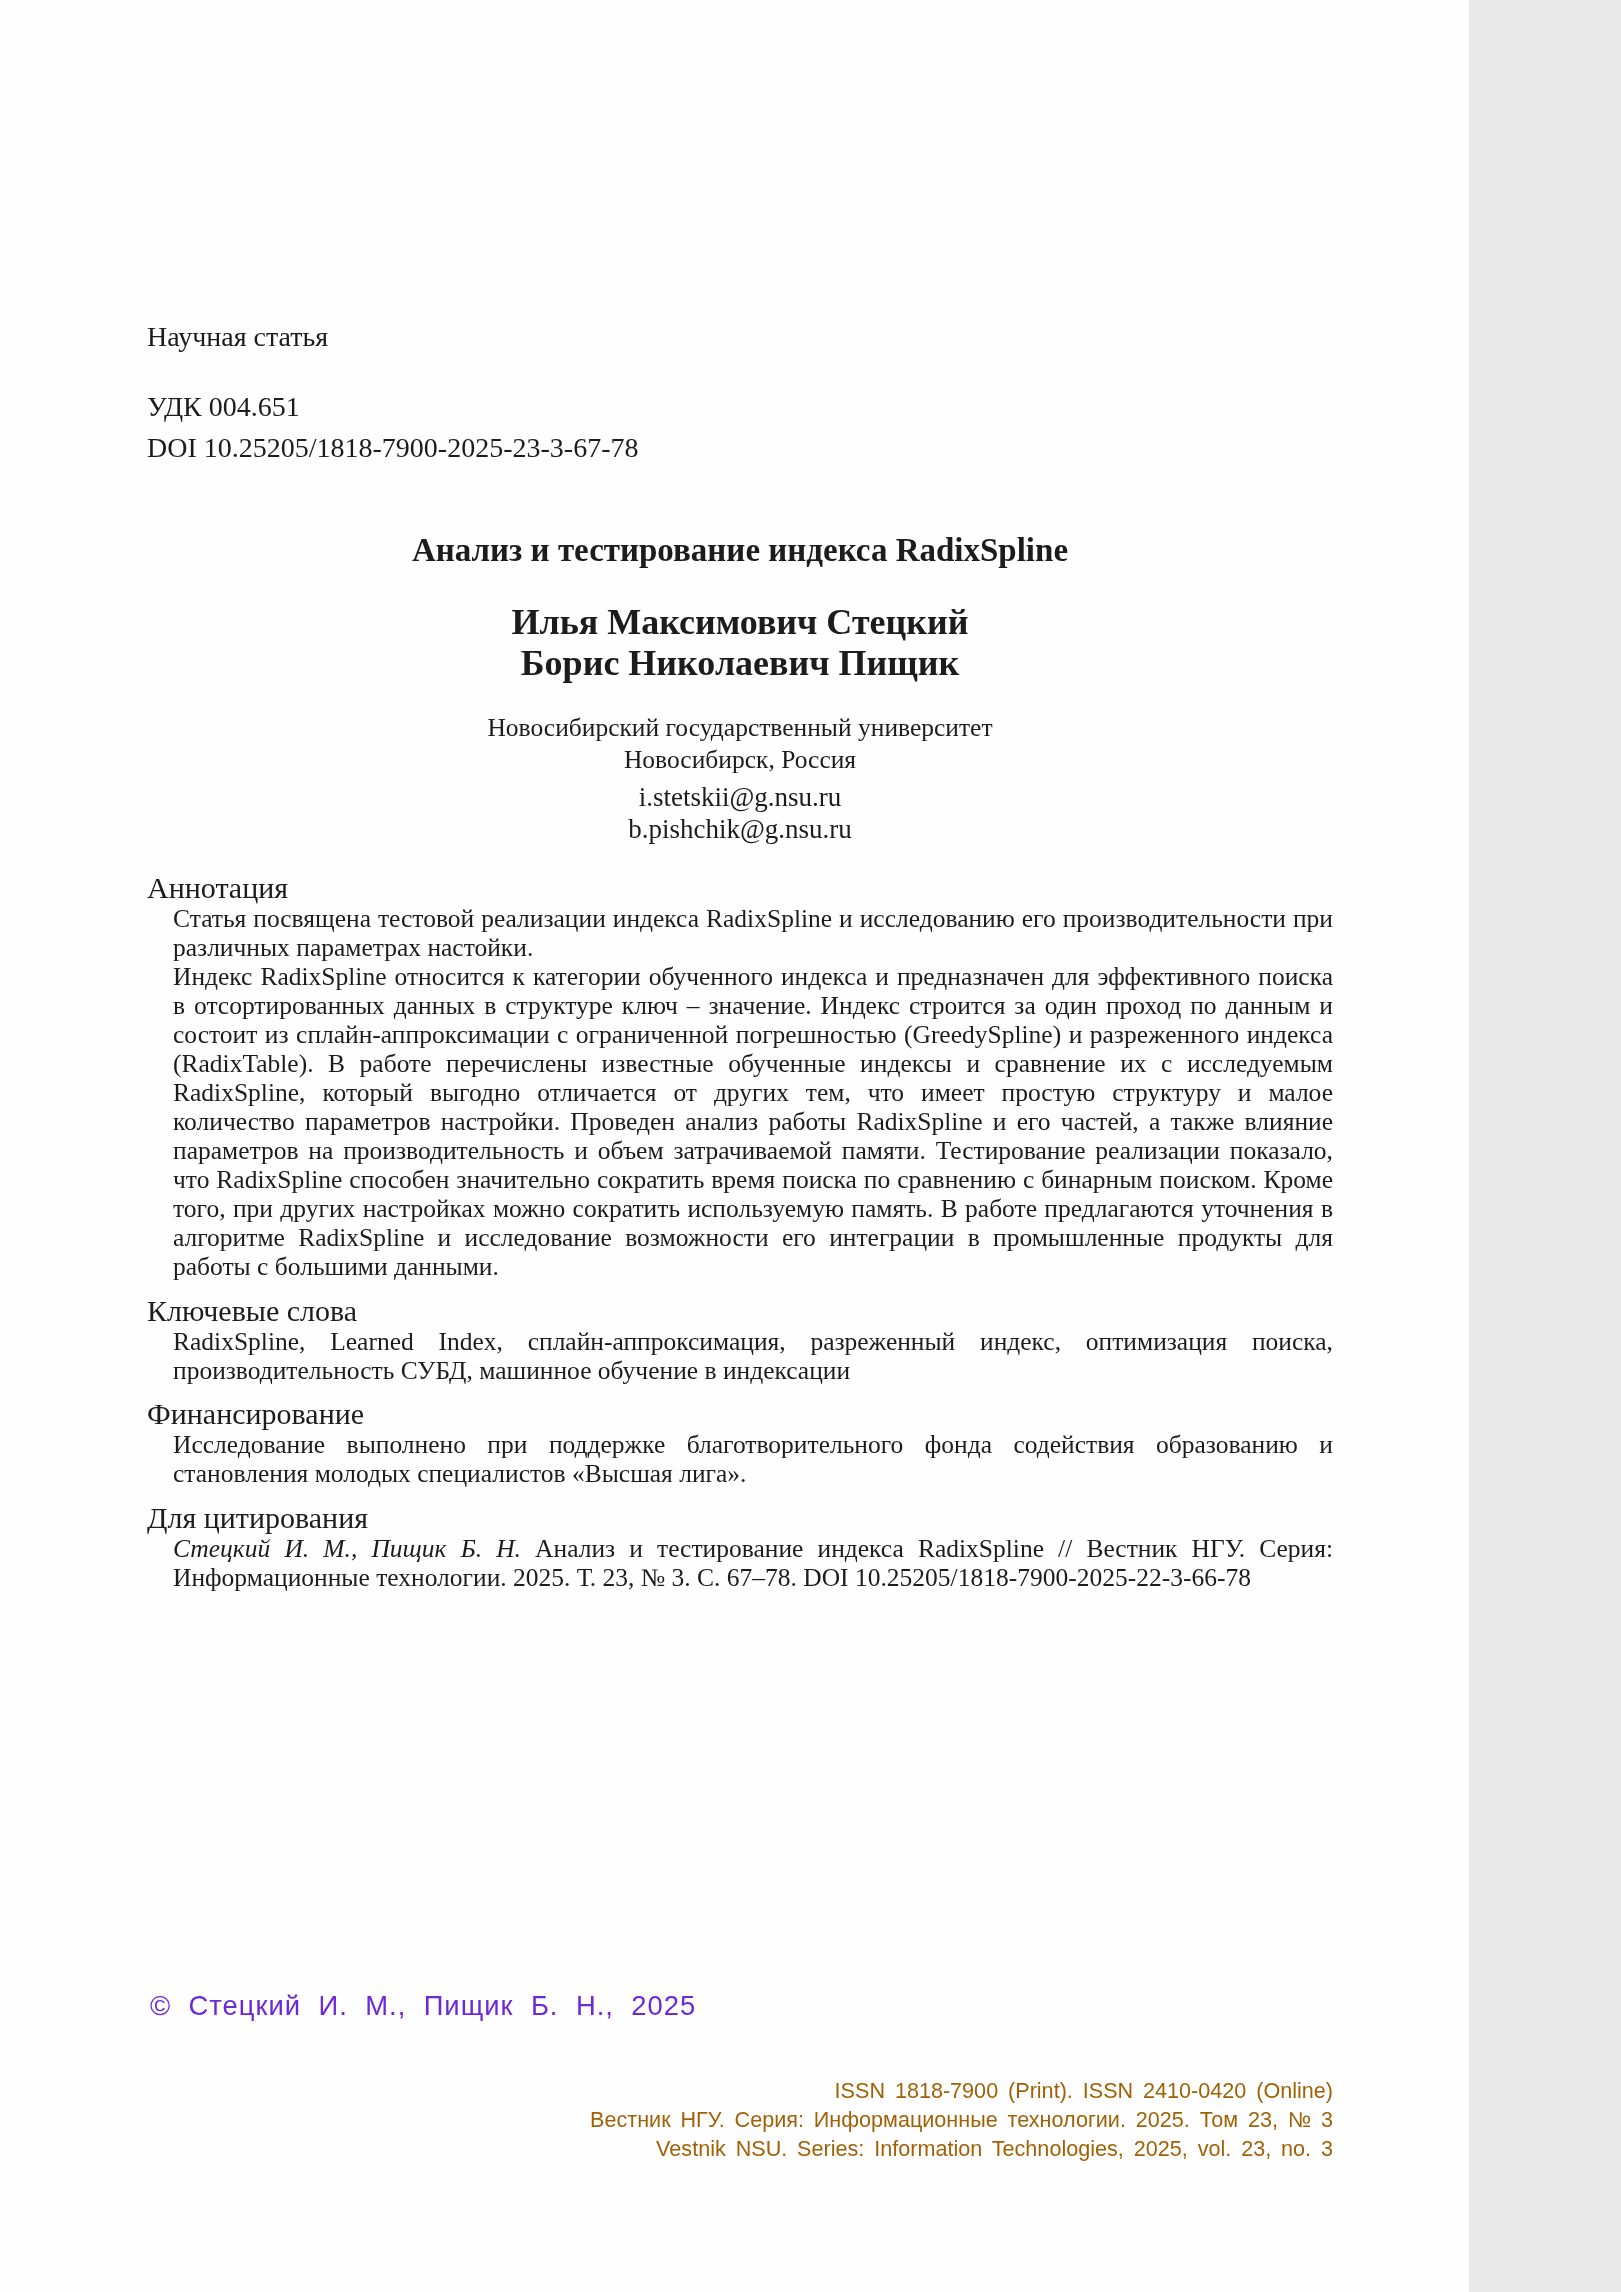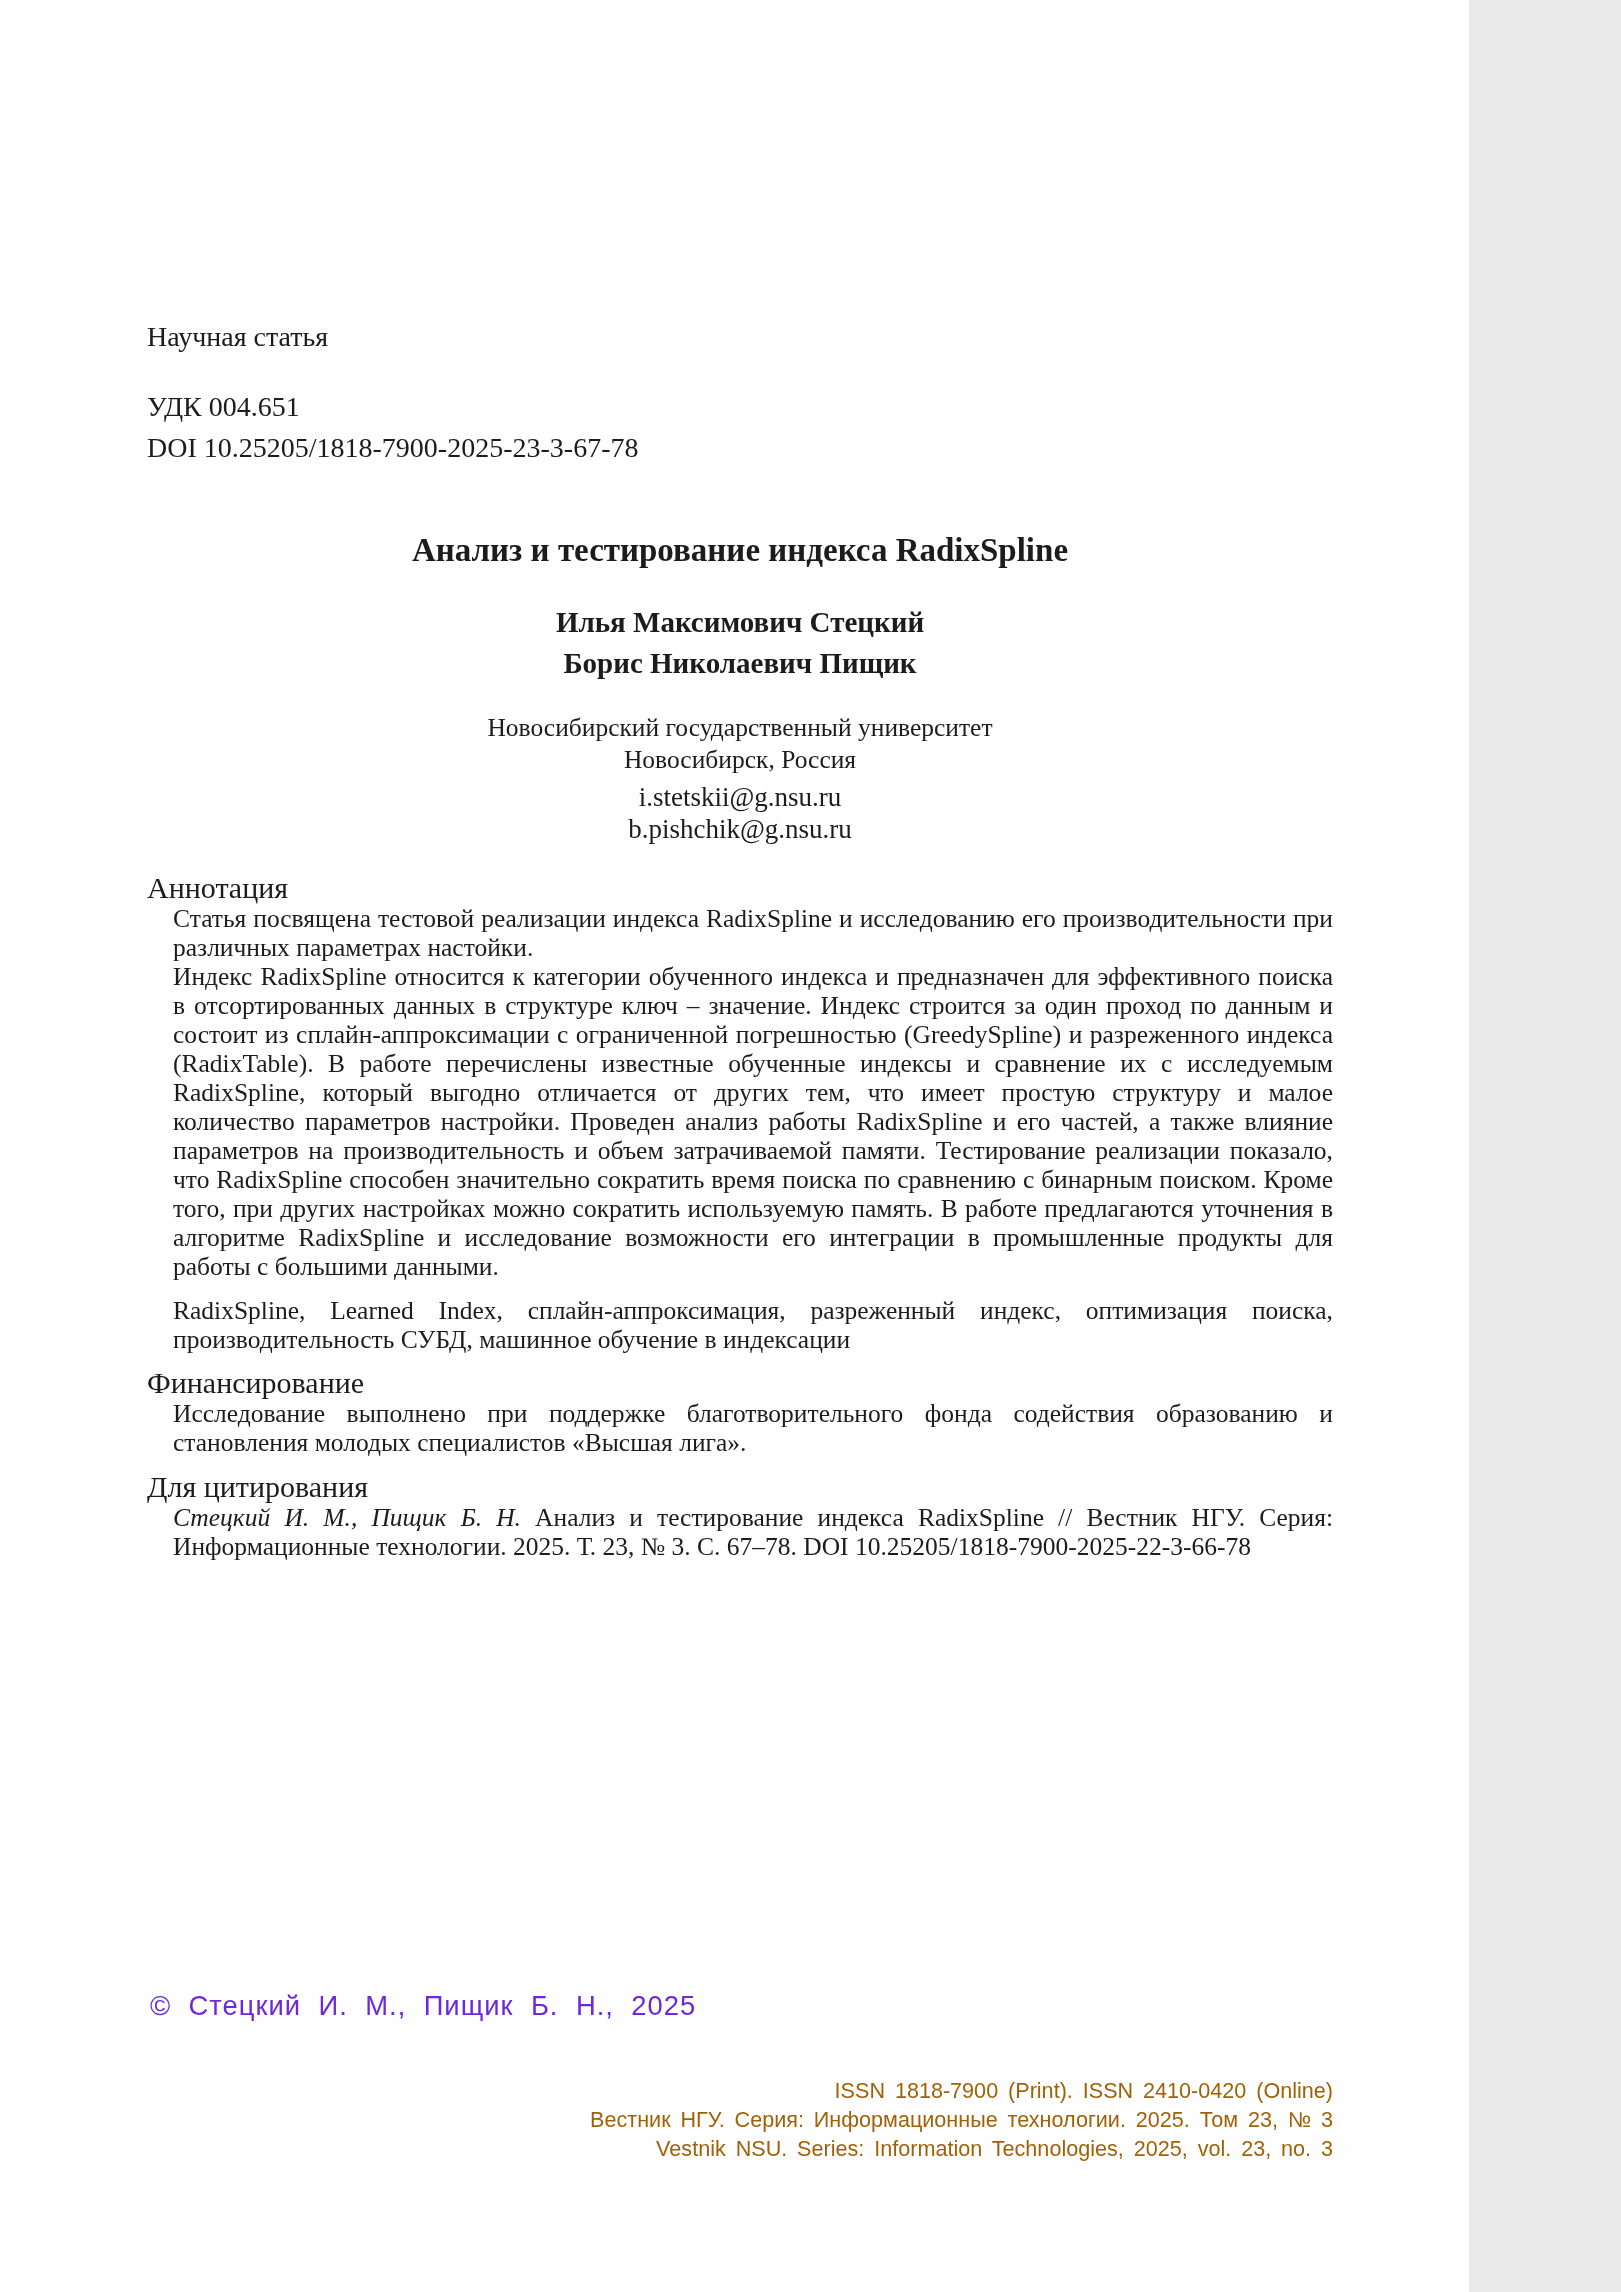--- a/index.html
+++ b/index.html
@@ -8,21 +8,21 @@
     width:1469px;height:2293px;
     background:#fefefe;
     font-family:"Liberation Serif", serif;
     color:#1c1c1c;
     overflow:hidden;
   }
   .abs{position:absolute;}
   .block-articletype{top:321px;left:147px;font-size:28px;}
   .block-udcdoi{top:386px;left:147px;font-size:28px;line-height:41px;}
   .block-title{top:532px;left:147px;right:136px;text-align:center;font-size:33px;font-weight:bold;}
-  .block-authors{top:602px;left:147px;right:136px;text-align:center;font-size:29px;font-weight:bold;line-height:41px;}
+  .block-authors{top:602px;left:147px;right:136px;text-align:center;font-size:36px;font-weight:bold;line-height:41px;}
   .block-affil{top:712px;left:147px;right:136px;text-align:center;font-size:25.5px;line-height:32px;}
   .block-emails{top:781px;left:147px;right:136px;text-align:center;font-size:27px;line-height:32px;}
   .block-sections{top:873px;left:147px;right:136px;font-size:25.5px;}
   .section{margin-bottom:14.7px;}
   .sec-label{font-size:30px;line-height:29px;margin-bottom:2px;}
   .sec-body{margin-left:26px;line-height:29px;text-align:justify;}
   .sec-body p{margin:0;}
   .cit-authors{font-style:italic;}
   .block-copyright{
     top:1990px;left:150px;
@@ -71,20 +71,21 @@
 
     <div class="section">
       <div class="sec-label">Аннотация</div>
       <div class="sec-body">
         <p>Статья посвящена тестовой реализации индекса RadixSpline и исследованию его производительности при различных параметрах настойки.</p>
         <p>Индекс RadixSpline относится к категории обученного индекса и предназначен для эффективного поиска в отсортированных данных в структуре ключ – значение. Индекс строится за один проход по данным и состоит из сплайн-аппроксимации с ограниченной погрешностью (GreedySpline) и разреженного индекса (RadixTable). В работе перечислены известные обученные индексы и сравнение их с исследуемым RadixSpline, который выгодно отличается от других тем, что имеет простую структуру и малое количество параметров настройки. Проведен анализ работы RadixSpline и его частей, а также влияние параметров на производительность и объем затрачиваемой памяти. Тестирование реализации показало, что RadixSpline способен значительно сократить время поиска по сравнению с бинарным поиском. Кроме того, при других настройках можно сократить используемую память. В работе предлагаются уточнения в алгоритме RadixSpline и исследование возможности его интеграции в промышленные продукты для работы с большими данными.</p>
       </div>
     </div>
 
     <div class="section">
+      <div class="sec-label">Ключевые слова</div>
       <div class="sec-body">
         <p>RadixSpline, Learned Index, сплайн-аппроксимация, разреженный индекс, оптимизация поиска, производительность СУБД, машинное обучение в индексации</p>
       </div>
     </div>
 
     <div class="section">
       <div class="sec-label">Финансирование</div>
       <div class="sec-body">
         <p>Исследование выполнено при поддержке благотворительного фонда содействия образованию и становления молодых специалистов «Высшая лига».</p>
       </div>

